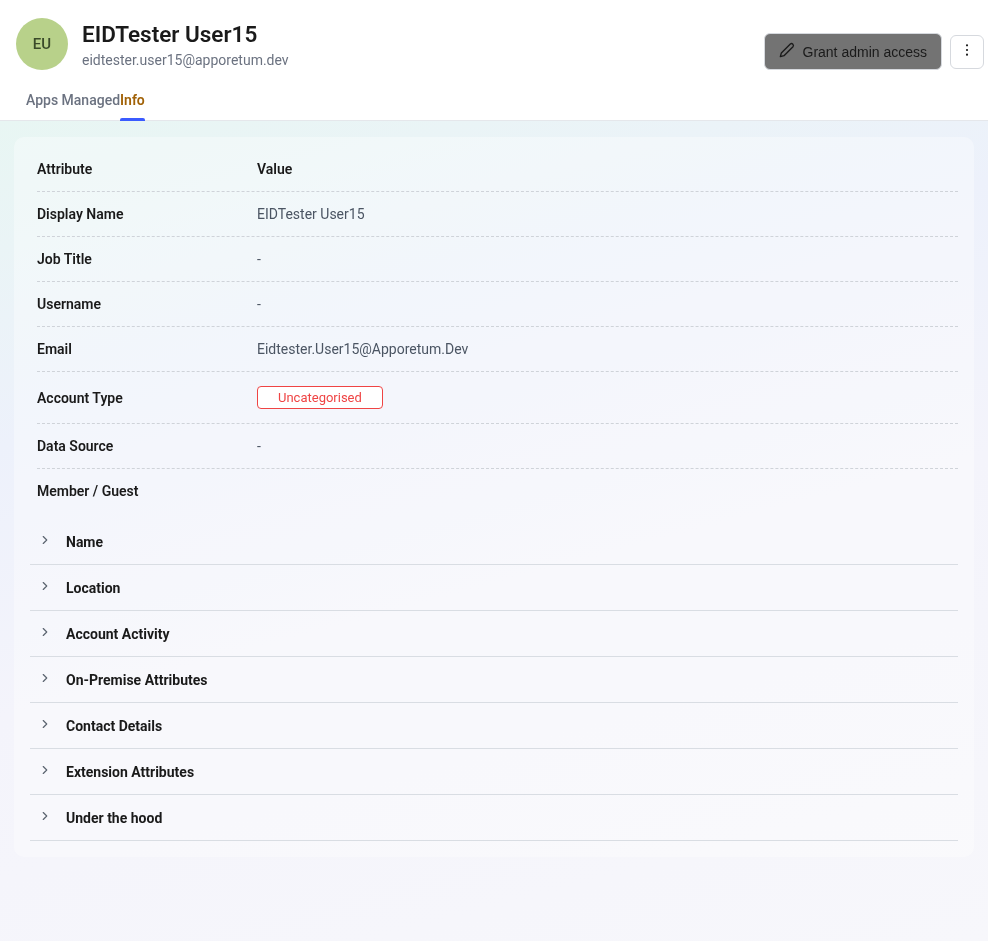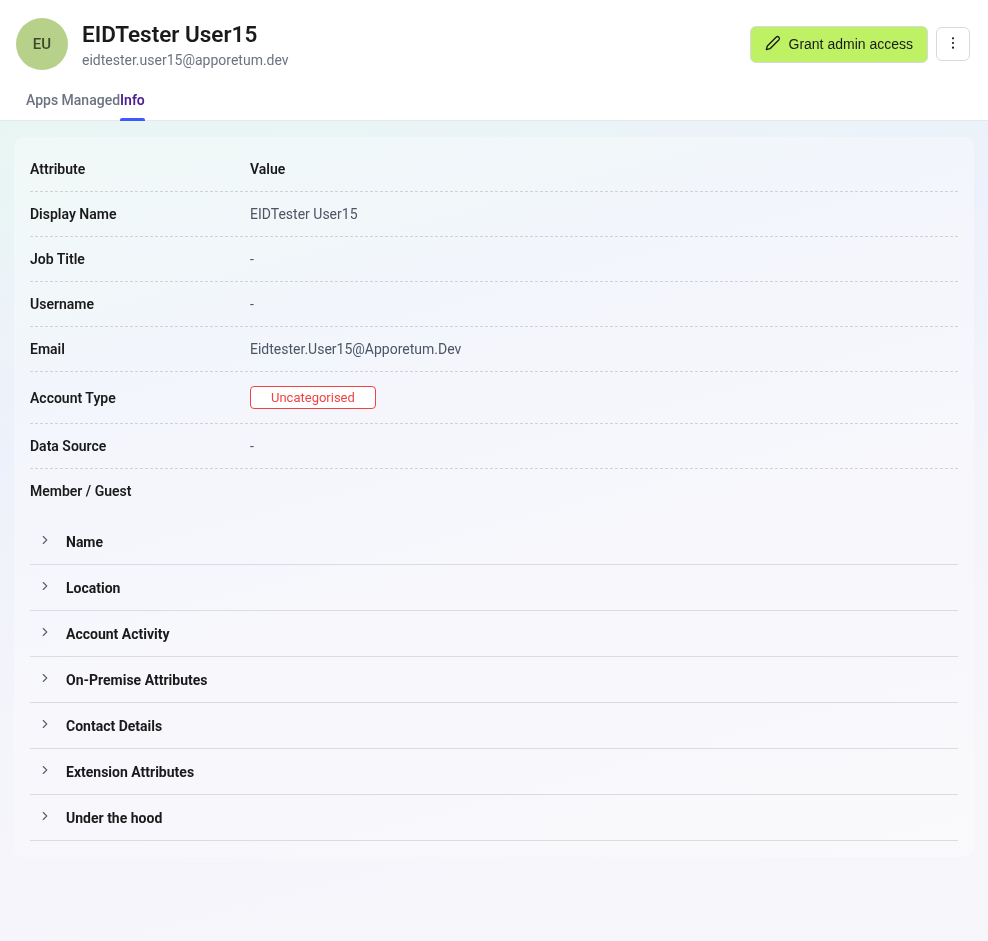--- a/index.html
+++ b/index.html
@@ -4,23 +4,23 @@
   <style>
     * { box-sizing: border-box; margin: 0; padding: 0; }
     body {
       font-family: -apple-system, BlinkMacSystemFont, "Segoe UI", Roboto, Helvetica, Arial, sans-serif;
       background: #ffffff;
       color: #1a1a1a;
       width: 988px;
     }
     .header {
       display: flex;
-      align-items: center;
+      align-items: flex-end;
       justify-content: space-between;
-      padding: 18px 18px 0 16px;
+      padding: 18px 4px 0 16px;
       gap: 23px;
     }
     .header-left {
       display: flex;
       align-items: center;
       gap: 14px;
     }
     .avatar {
       width: 52px;
       height: 52px;
@@ -35,21 +35,21 @@
     }
     .title-block { display: flex; flex-direction: column; }
     .page-title { font-size: 22.5px; font-weight: 600; color: #1a1a1a; line-height: 1.3; }
     .page-subtitle { font-size: 14px; color: #6b7280; margin-top: 2px; }
     .header-right { display: flex; align-items: center; gap: 8px; }
     .btn {
       display: inline-flex;
       align-items: center;
       gap: 8px;
       border: 1px solid #d6d9de;
-      background: #bef264;
+      background: #737373;
       border-radius: 6px;
       padding: 8px 14px;
       font-size: 14px;
       font-weight: 500;
       color: #1a1a1a;
       cursor: pointer;
     }
     .btn svg { width: 16px; height: 16px; stroke: #1a1a1a; }
     .icon-btn {
       width: 34px;
@@ -69,21 +69,21 @@
       border-bottom: 1px solid #e5e7eb;
     }
     .tab {
       font-size: 14px;
       color: #6b7280;
       padding-bottom: 12px;
       cursor: pointer;
       position: relative;
       font-weight: 500;
     }
-    .tab.active { color: #4c1d95; font-weight: 600; }
+    .tab.active { color: #a16207; font-weight: 600; }
     .tab.active::after {
       content: "";
       position: absolute;
       bottom: -1px;
       left: 0;
       right: 0;
       height: 3px;
       background: #3b5bff;
       border-radius: 2px 2px 0 0;
     }
@@ -98,20 +98,21 @@
       padding: 10px 16px 16px 16px;
     }
     .attr-table { width: 100%; }
     .attr-row {
       display: grid;
       grid-template-columns: 220px 1fr;
       padding: 14px 0;
       border-bottom: 1px dashed #cfd3d9;
       align-items: center;
       font-size: 14px;
+      margin-left: 7px;
     }
     .attr-row:last-of-type { border-bottom: none; }
     .attr-row.header-row .attr-label,
     .attr-row.header-row .attr-value { font-weight: 600; color: #1a1a1a; }
     .attr-label { font-weight: 600; color: #1a1a1a; }
     .attr-row.header-row + .attr-row { }
     .attr-value { color: #4b5563; }
     .badge {
       display: inline-block;
       border: 1px solid #ef4444;

